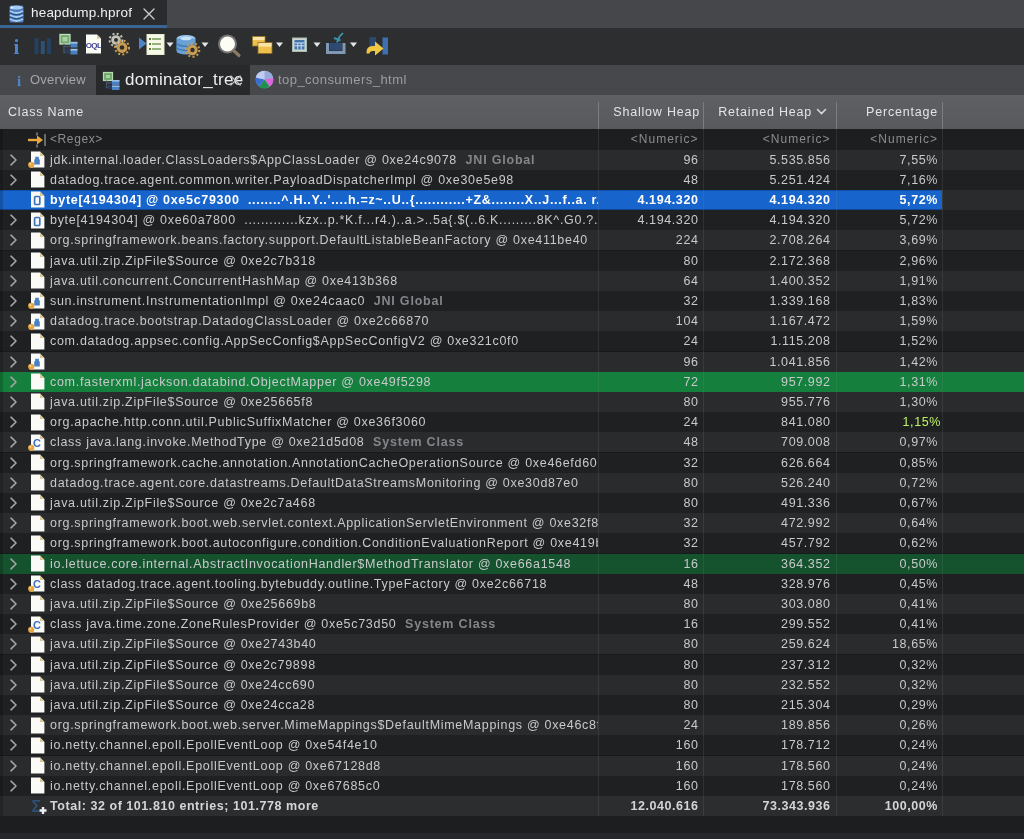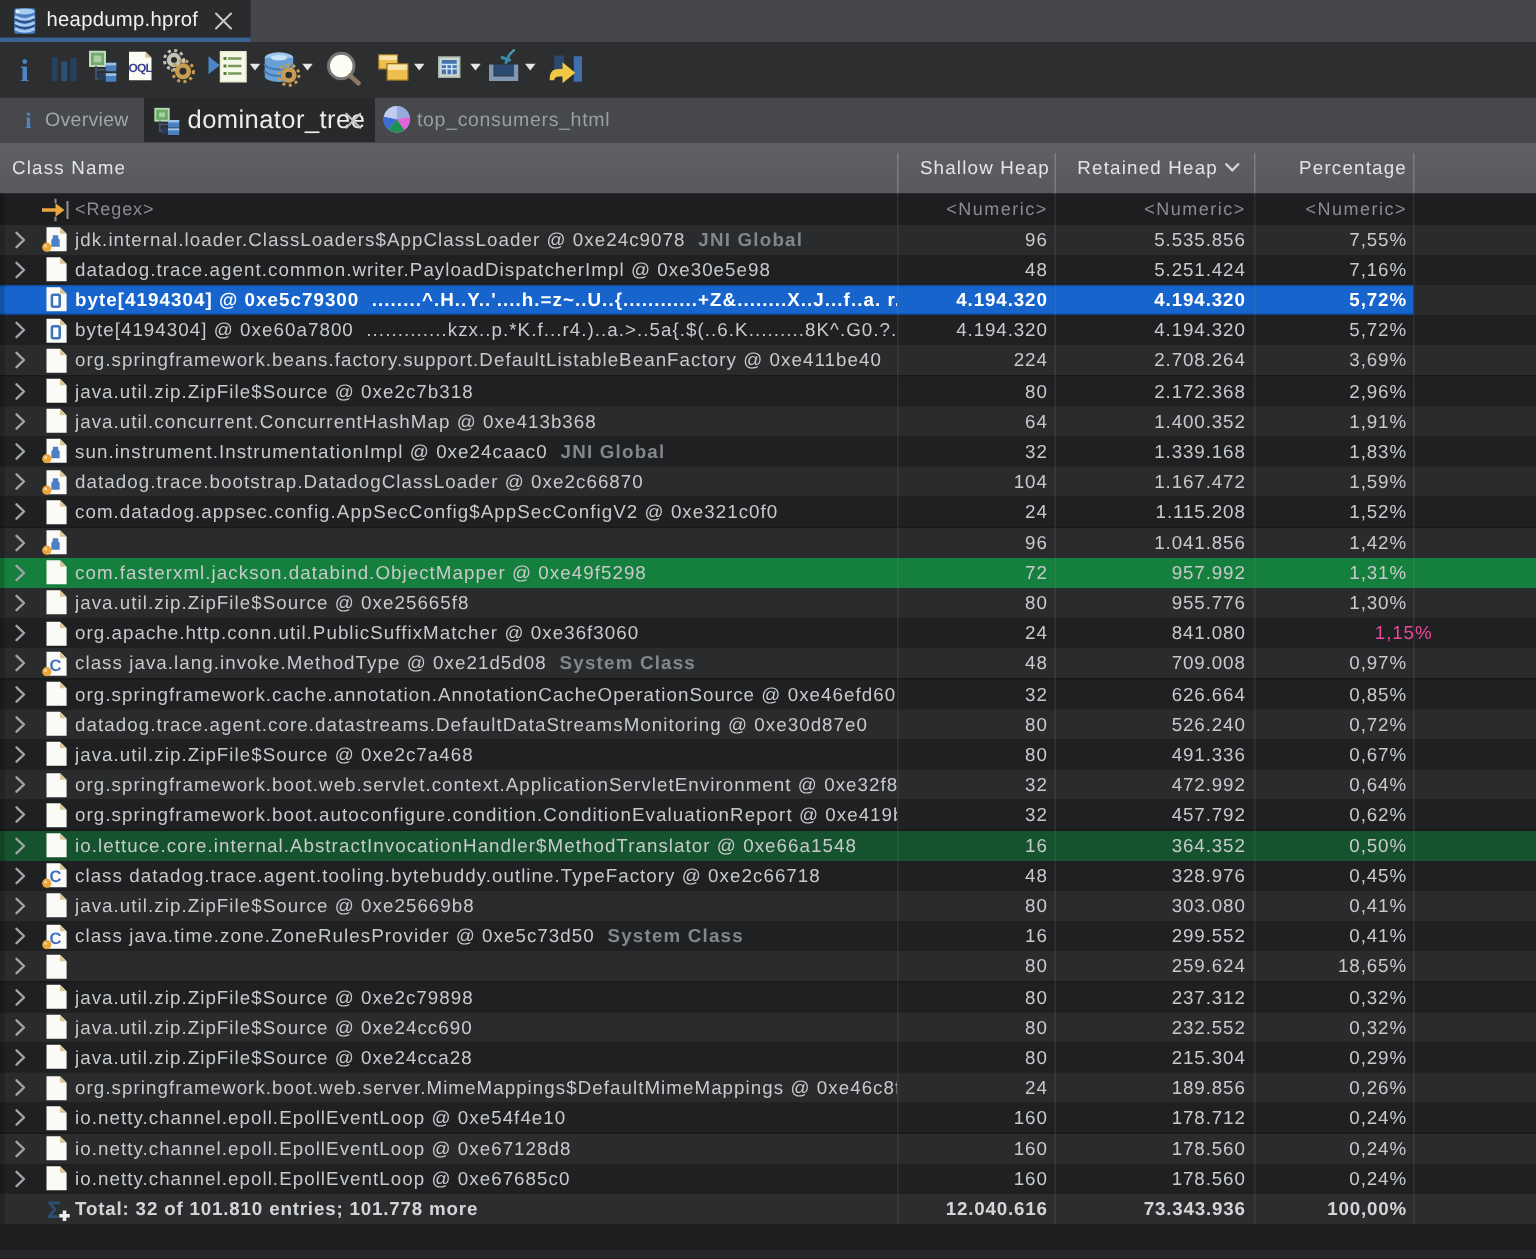--- a/index.html
+++ b/index.html
@@ -334,21 +334,21 @@
       <svg width="9" height="12" viewBox="0 0 9 12" style="position:absolute;left:9px;top:4px">
         <path d="M2,1.2 L7,6 L2,10.8" fill="none" stroke="#a2a4a6" stroke-width="1.6" stroke-linecap="round" stroke-linejoin="round"></path>
       </svg>
       <svg width="17" height="17" viewBox="0 0 17 17" style="position:absolute;left:27.5px;top:1.5px">
         <path d="M3,0.5 h9 l4.4,4.4 V16.5 H3 Z" fill="#fafbf7"></path>
         <path d="M12,0.5 l4.4,4.4 h-4.4 Z" fill="#d8c697"></path>
       </svg>
       <div class="rt" style="position:absolute;left:50px;top:0;width:548px;height:100%;overflow:hidden;white-space:nowrap;color:#c7c9cb">org.apache.http.conn.util.PublicSuffixMatcher @ 0xe36f3060</div>
       <div class="rt" style="position:absolute;right:325.5px;top:0;letter-spacing:0.6px;color:#c7c9cb">24</div>
       <div class="rt" style="position:absolute;right:193.5px;top:0;letter-spacing:0.6px;color:#c7c9cb">841.080</div>
-      <div class="rt" style="position:absolute;right:69px;top:0;letter-spacing:0.6px;color:#ec4899">1,15%</div>
+      <div class="rt" style="position:absolute;right:83px;top:0;letter-spacing:0.6px;color:#bef264">1,15%</div>
     </div>
     <div style="position:absolute;left:0;top:432.3px;width:1024px;height:20.2px;background:#2a2b2d">
       <svg width="9" height="12" viewBox="0 0 9 12" style="position:absolute;left:9px;top:4px">
         <path d="M2,1.2 L7,6 L2,10.8" fill="none" stroke="#a2a4a6" stroke-width="1.6" stroke-linecap="round" stroke-linejoin="round"></path>
       </svg>
       <svg width="17" height="17" viewBox="0 0 17 17" style="position:absolute;left:27.5px;top:1.5px">
         <path d="M3,0.5 h9 l4.4,4.4 V16.5 H3 Z" fill="#fafbf7"></path>
         <path d="M12,0.5 l4.4,4.4 h-4.4 Z" fill="#d8c697"></path>
         <text x="9" y="13" font-size="11" font-weight="bold" fill="#3f6fc1" text-anchor="middle" font-family="Liberation Sans, sans-serif">C</text>
         <circle cx="3.2" cy="13.8" r="3.1" fill="#e9a63e"></circle>
@@ -483,20 +483,21 @@
       <div class="rt" style="position:absolute;right:86.0px;top:0;letter-spacing:0.6px;color:#c7c9cb">0,41%</div>
     </div>
     <div style="position:absolute;left:0;top:634.3px;width:1024px;height:20.2px;background:#2a2b2d">
       <svg width="9" height="12" viewBox="0 0 9 12" style="position:absolute;left:9px;top:4px">
         <path d="M2,1.2 L7,6 L2,10.8" fill="none" stroke="#a2a4a6" stroke-width="1.6" stroke-linecap="round" stroke-linejoin="round"></path>
       </svg>
       <svg width="17" height="17" viewBox="0 0 17 17" style="position:absolute;left:27.5px;top:1.5px">
         <path d="M3,0.5 h9 l4.4,4.4 V16.5 H3 Z" fill="#fafbf7"></path>
         <path d="M12,0.5 l4.4,4.4 h-4.4 Z" fill="#d8c697"></path>
       </svg>
+      <div class="rt" style="position:absolute;left:50px;top:0;width:548px;height:100%;overflow:hidden;white-space:nowrap;color:#c7c9cb">java.util.zip.ZipFile$Source @ 0xe2743b40</div>
       <div class="rt" style="position:absolute;right:325.5px;top:0;letter-spacing:0.6px;color:#c7c9cb">80</div>
       <div class="rt" style="position:absolute;right:193.5px;top:0;letter-spacing:0.6px;color:#c7c9cb">259.624</div>
       <div class="rt" style="position:absolute;right:86.0px;top:0;letter-spacing:0.6px;color:#c7c9cb">18,65%</div>
     </div>
     <div style="position:absolute;left:0;top:654.5px;width:1024px;height:20.2px;background:#1f2022">
       <svg width="9" height="12" viewBox="0 0 9 12" style="position:absolute;left:9px;top:4px">
         <path d="M2,1.2 L7,6 L2,10.8" fill="none" stroke="#a2a4a6" stroke-width="1.6" stroke-linecap="round" stroke-linejoin="round"></path>
       </svg>
       <svg width="17" height="17" viewBox="0 0 17 17" style="position:absolute;left:27.5px;top:1.5px">
         <path d="M3,0.5 h9 l4.4,4.4 V16.5 H3 Z" fill="#fafbf7"></path>

